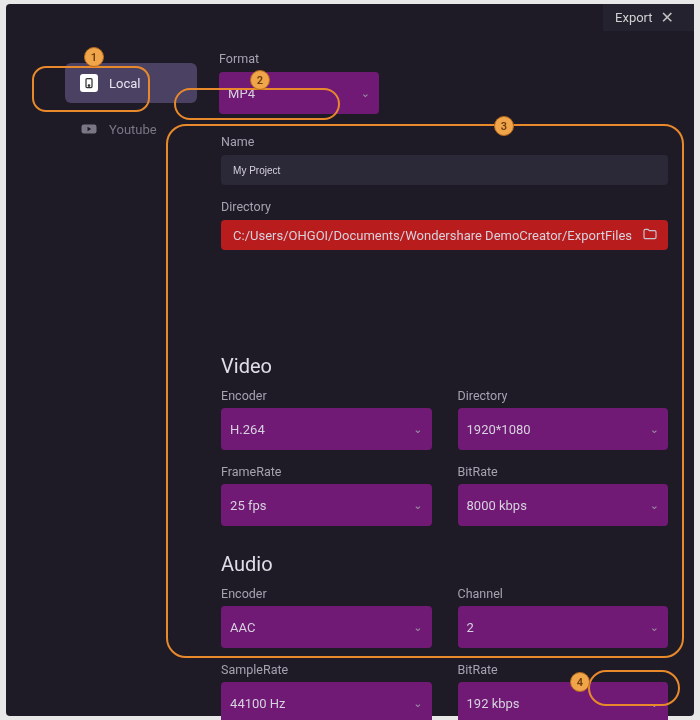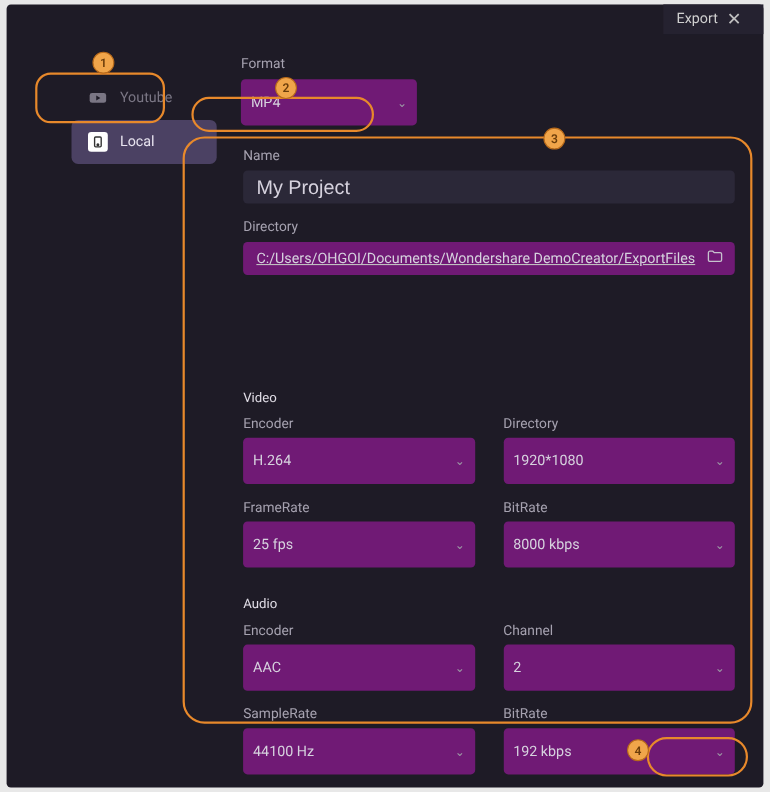--- a/index.html
+++ b/index.html
@@ -92,37 +92,36 @@
     }
     .select.small, .format-select { width: 160px; }
     .chev { color: #9a96a4; font-size: 11px; }
     .input-text {
       background: #2b2838;
       border: none;
       border-radius: 4px;
       height: 30px;
       padding: 0 12px;
       color: #d6d2de;
-      font-size: 18px;
+      font-size: 10px;
       width: 100%;
       outline: none;
     }
     .dir-row {
       display: flex;
       align-items: center;
-      background: #701a75;
+      background: #b91c1c;
       border-radius: 4px;
       height: 30px;
       padding: 0 10px 0 12px;
       gap: 10px;
-      text-decoration: underline;
     }
     .dir-row .dir-text { flex: 1; color: #d6d2de; font-size: 13px; }
     .folder-icon { cursor: pointer; color: #c6c2ce; }
-    .section-title { color: #e0dde6; font-size: 12px; margin: 18px 0 10px; }
+    .section-title { color: #e0dde6; font-size: 20px; margin: 18px 0 10px; }
     .grid2 { display: grid; grid-template-columns: 1fr 1fr; gap: 14px 26px; }
     .sub .field-label { margin-bottom: 5px; }
     .settings-panel { margin-top: 8px; padding: 6px 2px 16px; border-radius: 12px; position: relative; }
     .footer {
       height: 58px;
       display: flex;
       align-items: center;
       justify-content: flex-end;
       padding-right: 28px;
     }
@@ -166,40 +165,40 @@
 
 <div class="window">
   <div class="titlebar">
     <span class="title">Export</span>
     <span class="spacer"></span>
     <span class="close-icon">✕</span>
   </div>
 
   <div class="body">
     <div class="sidebar">
-      <div class="side-item" style="margin-top:6px;">
-        <span class="side-icon">
-          <svg viewBox="0 0 24 24" fill="#7a7684">
-              <rect x="2" y="6" width="20" height="12" rx="3"></rect>
-              <path d="M10 9l5 3-5 3z" fill="#1e1b26"></path>
-            </svg>
-        </span>
-        <span>Youtube</span>
-      </div>
       <div class="side-item active">
         <span class="side-icon">
           <span class="local-icon-box">
             <svg viewBox="0 0 24 24" fill="none" stroke="#333" stroke-width="2.5">
                 <rect x="6" y="3" width="12" height="18" rx="2"></rect>
                 <circle cx="12" cy="17" r="1.5" fill="#333"></circle>
               </svg>
           </span>
         </span>
         <span>Local</span>
       </div>
+      <div class="side-item" style="margin-top:6px;">
+        <span class="side-icon">
+          <svg viewBox="0 0 24 24" fill="#7a7684">
+              <rect x="2" y="6" width="20" height="12" rx="3"></rect>
+              <path d="M10 9l5 3-5 3z" fill="#1e1b26"></path>
+            </svg>
+        </span>
+        <span>Youtube</span>
+      </div>
     </div>
 
     <div class="main">
       <div class="spacer-top1"></div>
       <div class="group">
         <span class="field-label">Format</span>
         <div class="select format-select">
           <span>MP4</span>
           <span class="chev">⌄</span>
         </div>

